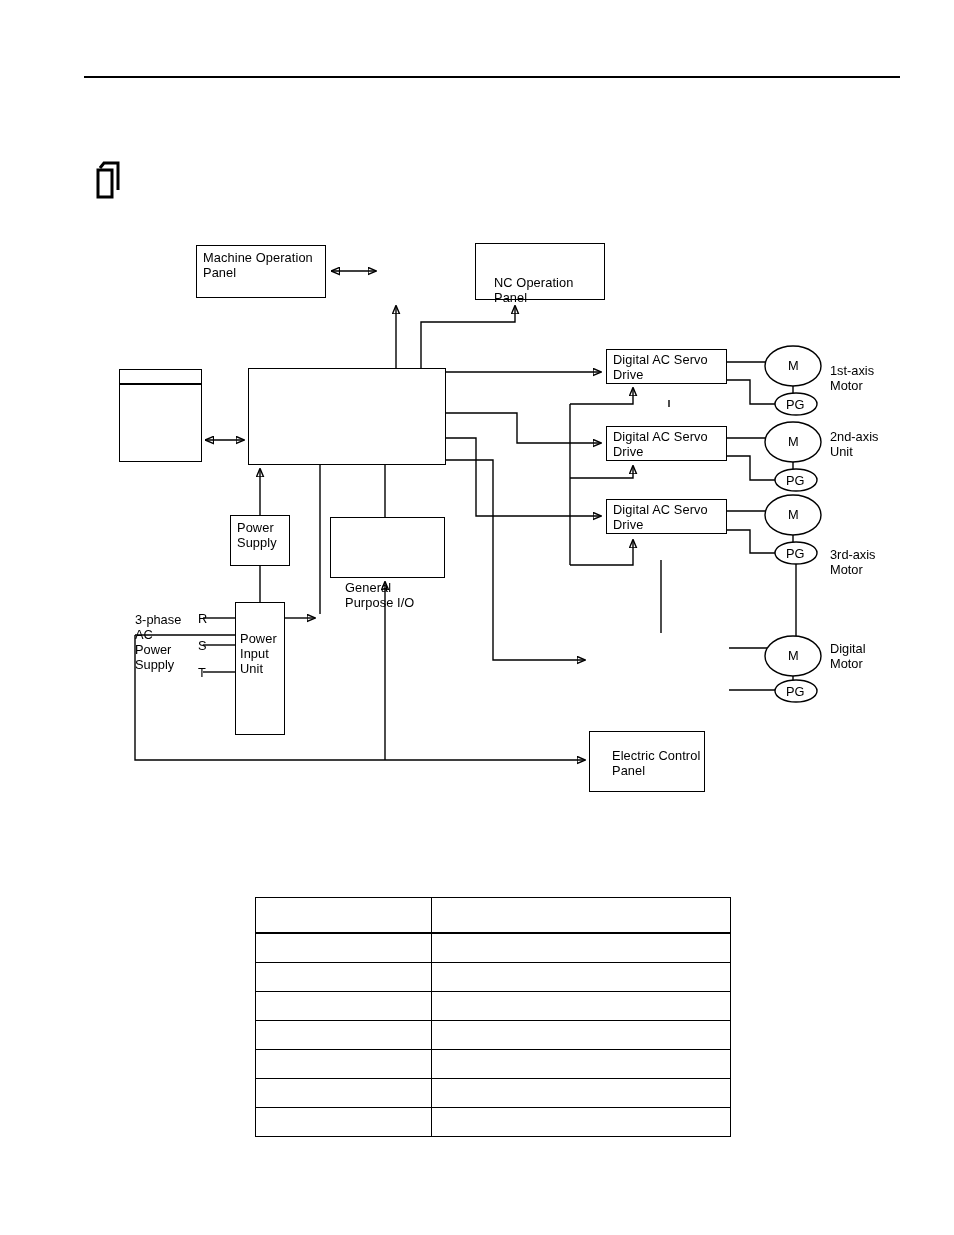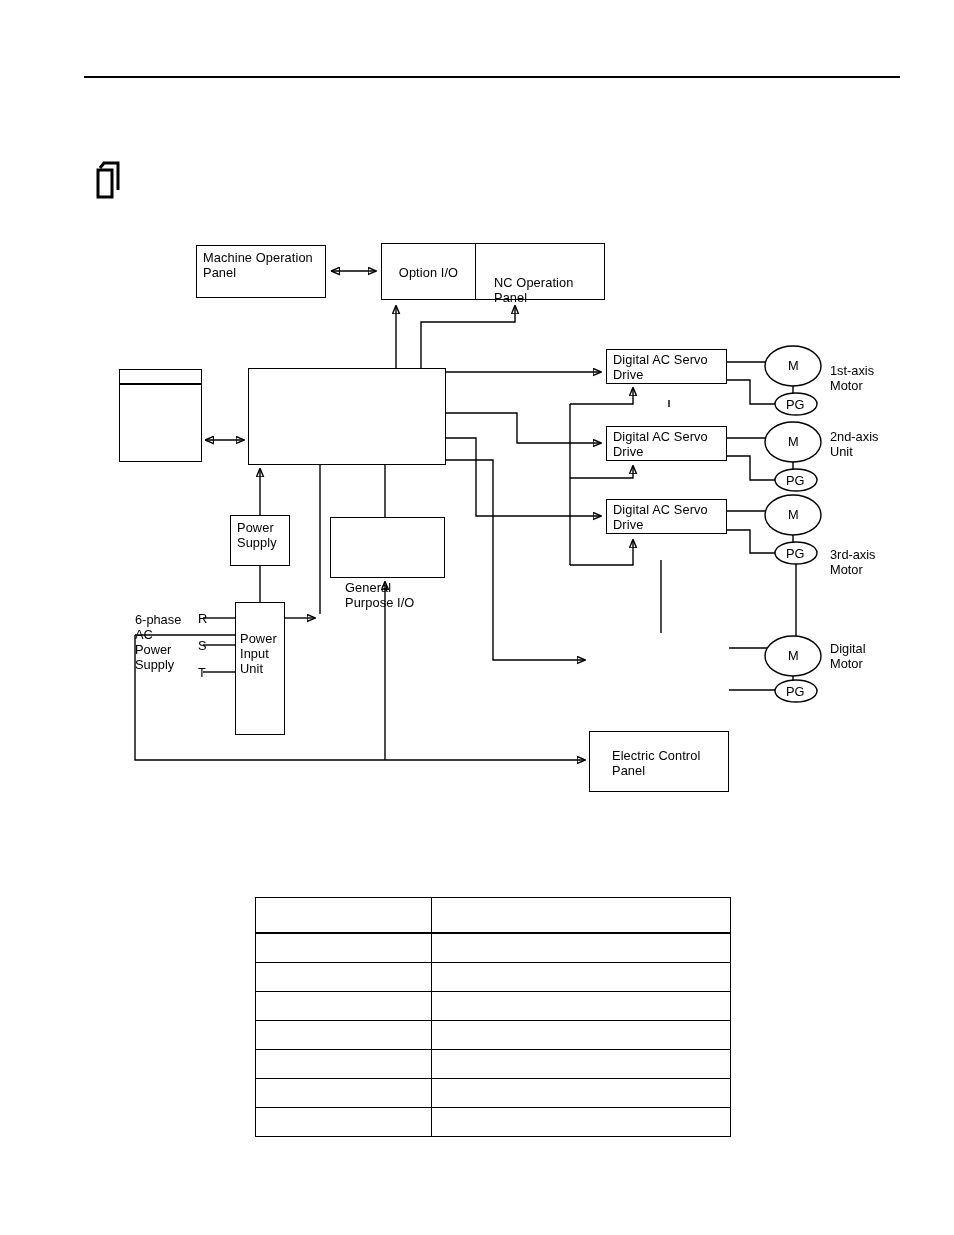--- a/index.html
+++ b/index.html
@@ -129,23 +129,20 @@
       <line x1="188" y1="618" x2="220" y2="618"></line>
       <line x1="188" y1="645" x2="220" y2="645"></line>
       <line x1="188" y1="672" x2="220" y2="672"></line>
     </svg>
 
     <div class="box" style="left:181px;top:245px;width:130px;height:53px;">
       <span class="lbl">Machine Operation
 Panel</span>
     </div>
 
-    <div class="box center" style="left:366px;top:243px;width:95px;height:57px;">
-      <span class="lbl">Option I/O</span>
-    </div>
 
     <div class="box" style="left:460px;top:243px;width:130px;height:57px;">
       <span class="lbl" style="left:18px;top:12px;margin-top:19px;">NC Operation
 Panel</span>
     </div>
 
     <div class="box" style="left:104px;top:369px;width:83px;height:93px;">
       <div style="position:absolute;left:0;top:13px;width:100%;height:1.6px;background:#000;"></div>
       <span class="lbl" style="top:20px;"></span>
     </div>
@@ -179,26 +176,26 @@
       <span class="lbl" style="top:2px;">Digital AC Servo
 Drive</span>
     </div>
 
     <div class="box" style="left:591px;top:499px;width:121px;height:35px;">
       <span class="lbl" style="top:2px;">Digital AC Servo
 Drive</span>
     </div>
 
 
-    <div class="box" style="left:574px;top:731px;width:140px;height:61px;">
+    <div class="box" style="left:574px;top:731px;width:116px;height:61px;">
       <span class="lbl" style="left:22px;top:16px;">Electric Control
 Panel</span>
     </div>
 
-    <span class="txt" style="left:120px;top:612px;">6-phase
+    <span class="txt" style="left:120px;top:612px;">3-phase
 AC
 Power
 Supply</span>
 
     <span class="txt" style="left:183px;top:611px;">R</span>
     <span class="txt" style="left:183px;top:638px;">S</span>
     <span class="txt" style="left:183px;top:665px;">T</span>
 
     <span class="txt" style="left:815px;top:352px;margin-top:11px;">1st-axis
 Motor</span>

